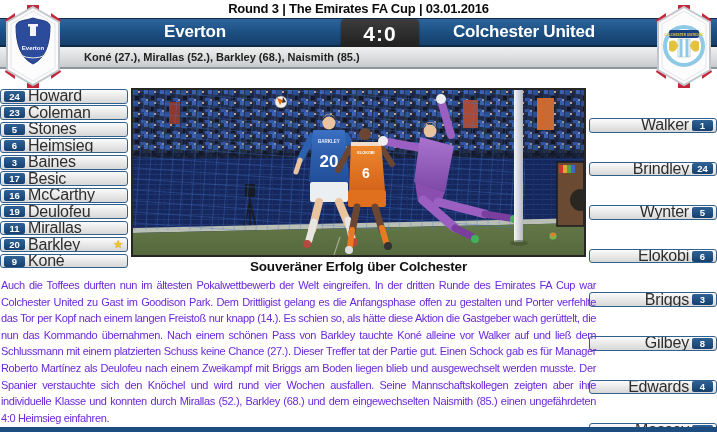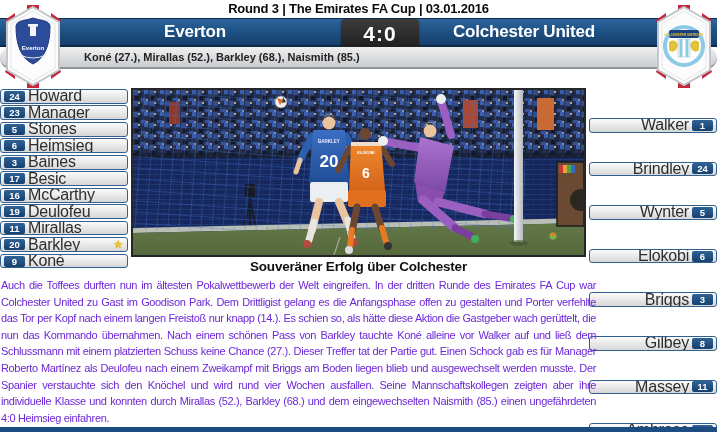--- a/index.html
+++ b/index.html
@@ -17,21 +17,21 @@
     border-top:1px solid #0f2c4c;border-bottom:2px solid #0c2946;box-sizing:border-box;}
   .team-name{position:absolute;top:18px;height:29px;line-height:28px;color:#fff;
     font-size:17px;font-weight:bold;text-align:center;letter-spacing:-0.2px;}
   #home-name{left:70px;width:250px;}
   #away-name{left:398px;width:252px;}
   #score-box{top:19px;left:321px;width:78px;height:31px;border-radius:4px;
     background:linear-gradient(#3c3c3c,#1d1d1d);color:#fff;text-align:center;
     font-size:21px;font-weight:bold;line-height:30px;letter-spacing:1px;
     box-shadow:0 1px 2px rgba(0,0,0,.5);margin-left:20px;}
   #scorer-strip{top:47px;left:0;width:717px;height:22px;
-    background:linear-gradient(#f0f0f0,#c9cccf);border-bottom:2px solid #8e949c;box-sizing:border-box;border-radius:11px;}
+    background:linear-gradient(#f0f0f0,#c9cccf);border-bottom:2px solid #8e949c;box-sizing:border-box;}
   #scorer-text{position:absolute;left:84px;top:0;height:20px;line-height:21px;
     font-size:11px;font-weight:bold;color:#222;}
 
   
   .badge{top:5px;width:58px;height:83px;}
   #home-badge{left:4px;} #away-badge{left:655px;}
 
   
   .lineup{top:89px;width:128px;}
   #home-lineup{left:0;} #away-lineup{left:589px;}
@@ -111,21 +111,21 @@
   </svg>
 </div>
 
 <div class="abs lineup" id="home-lineup">
     <div class="row home">
       <span class="num">24</span>
       <span class="pname">Howard</span>
     </div>
     <div class="row home">
       <span class="num">23</span>
-      <span class="pname">Manager</span>
+      <span class="pname">Coleman</span>
     </div>
     <div class="row home">
       <span class="num">5</span>
       <span class="pname">Stones</span>
     </div>
     <div class="row home">
       <span class="num">6</span>
       <span class="pname">Heimsieg</span>
     </div>
     <div class="row home">
@@ -175,20 +175,24 @@
       <span class="pname">Elokobi</span>
       <span class="num">6</span>
     </div>
     <div class="row away">
       <span class="pname">Briggs</span>
       <span class="num">3</span>
     </div>
     <div class="row away">
       <span class="pname">Gilbey</span>
       <span class="num">8</span>
+    </div>
+    <div class="row away">
+      <span class="pname">Edwards</span>
+      <span class="num">4</span>
     </div>
     <div class="row away">
       <span class="pname">Massey</span>
       <span class="num">11</span>
     </div>
     <div class="row away">
       <span class="pname">Ambrose</span>
       <span class="num">28</span>
     </div>
     <div class="row away">

